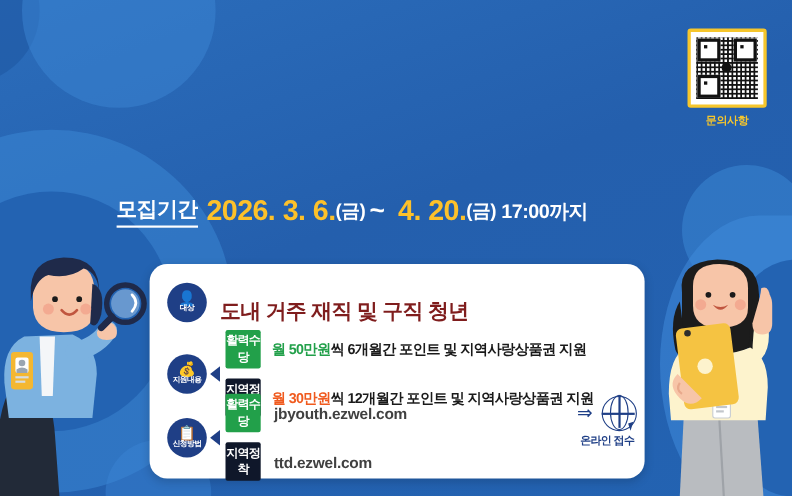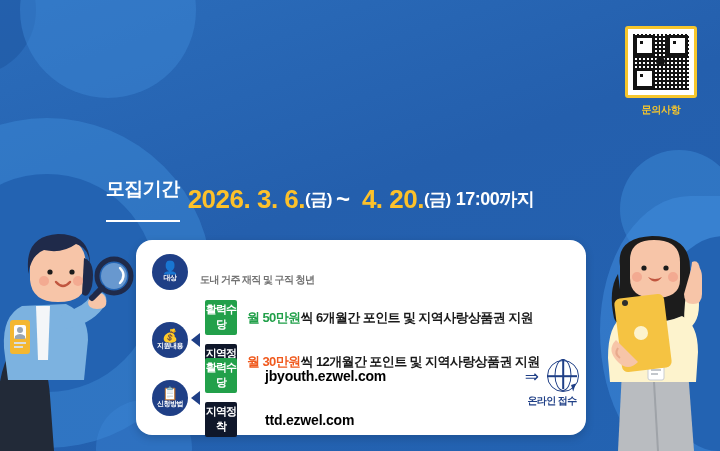--- a/index.html
+++ b/index.html
@@ -89,21 +89,21 @@
   .hl-line.two{margin-top:4px;}
   .hl-yellow{color:#fdc12a;}
 
   
   #period{
     position:absolute;left:0;top:176px;width:640px;text-align:center;
     white-space:nowrap;
   }
   #period-label{
     display:inline-block;font-size:19px;font-weight:bold;color:#ffffff;
-    border-bottom:2px solid #ffffff;padding-bottom:18px;letter-spacing:-.5px;
+    border-bottom:2px solid #ffffff;padding-bottom:2px;letter-spacing:-.5px;
     vertical-align:middle;
   }
   .period-date{
     font-size:26px;font-weight:bold;color:#fdc12a;letter-spacing:-.5px;
     vertical-align:middle;margin-left:8px;
   }
   .period-day{
     font-size:17px;font-weight:bold;color:#ffffff;vertical-align:middle;letter-spacing:-.5px;
   }
   .period-tilde{
@@ -144,27 +144,27 @@
     padding:2px 0 3px;border-radius:2px;flex:0 0 auto;
   }
   .badge.green{background:#22a04a;}
   .badge.orange{background:#0f172a;}
   .line-text{
     font-size:13px;font-weight:bold;color:#1a1a1a;letter-spacing:-.6px;margin-left:10px;white-space:nowrap;
   }
   .amt-green{color:#22a04a;}
   .amt-orange{color:#f05a1e;}
   .url-text{
-    font-size:14px;font-weight:bold;color:#000000;letter-spacing:-.2px;margin-left:28px;text-align:center;
+    font-size:14px;font-weight:bold;color:#404040;letter-spacing:-.2px;margin-left:12px;text-align:center;
   }
 
   
   #row-target{left:16px;top:14px;}
   #row-target .txts{margin-left:12px;}
-  #target-title{font-size:10px;font-weight:bold;color:#737373;letter-spacing:-.6px;margin-top:16px;}
+  #target-title{font-size:19px;font-weight:bold;color:#7f1d1d;letter-spacing:-.6px;margin-top:16px;}
   #target-note{font-size:10px;color:#4a4a4a;letter-spacing:-.6px;margin-top:5px;}
 
   
   #row-support{left:16px;top:60px;align-items:center;}
   .support-lines{display:flex;flex-direction:column;gap:9px;}
   .sub-line{display:flex;align-items:center;}
 
   
   #row-apply{left:16px;top:118px;align-items:center;}
   .apply-lines{display:flex;flex-direction:column;gap:9px;}

